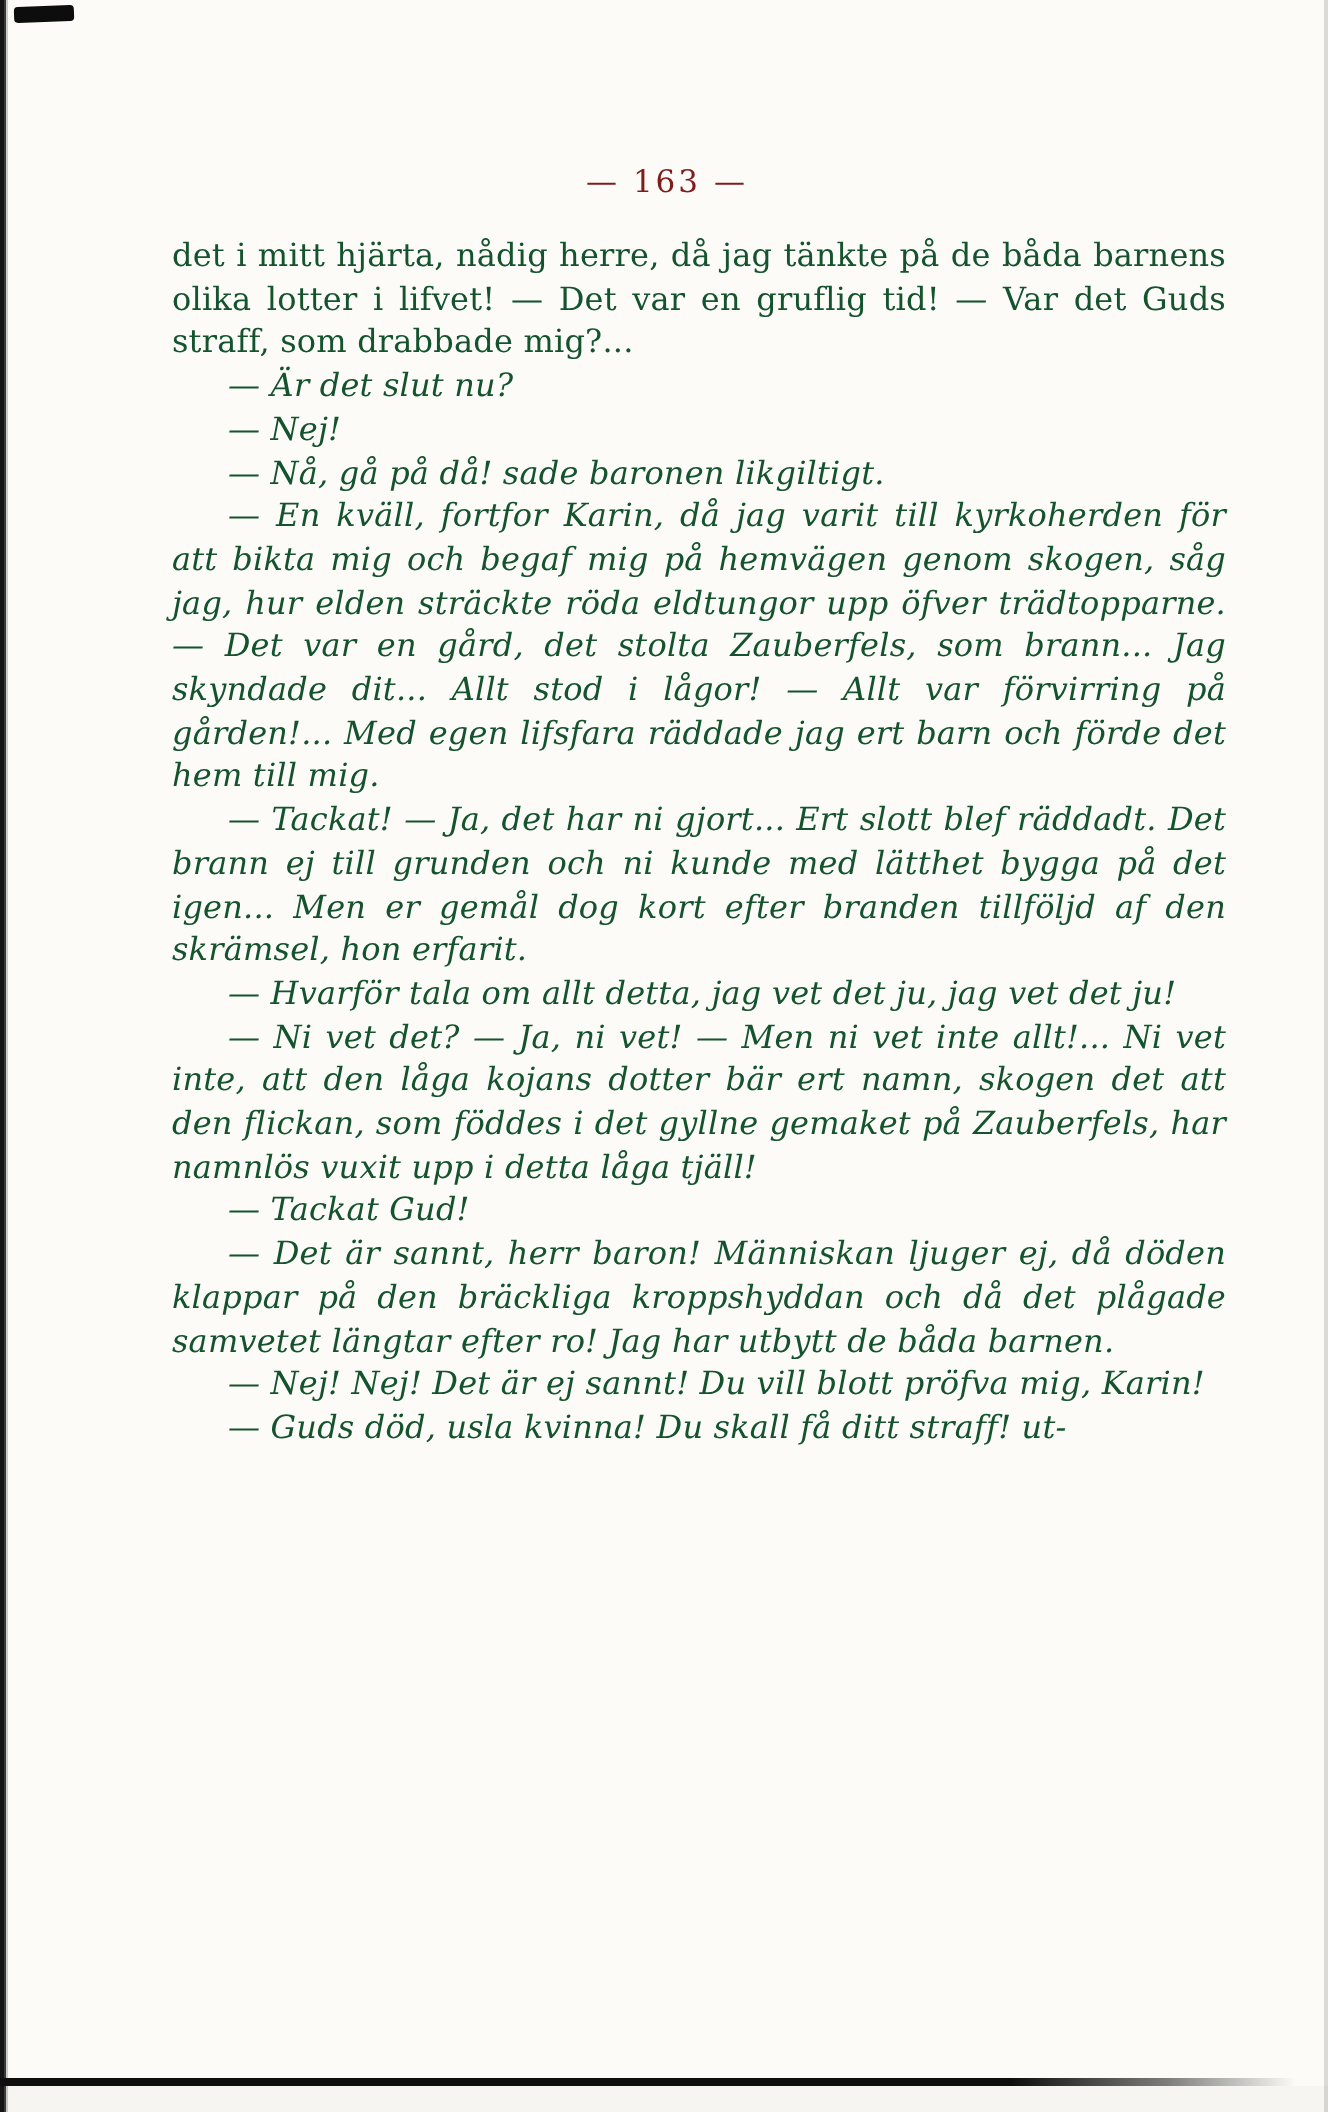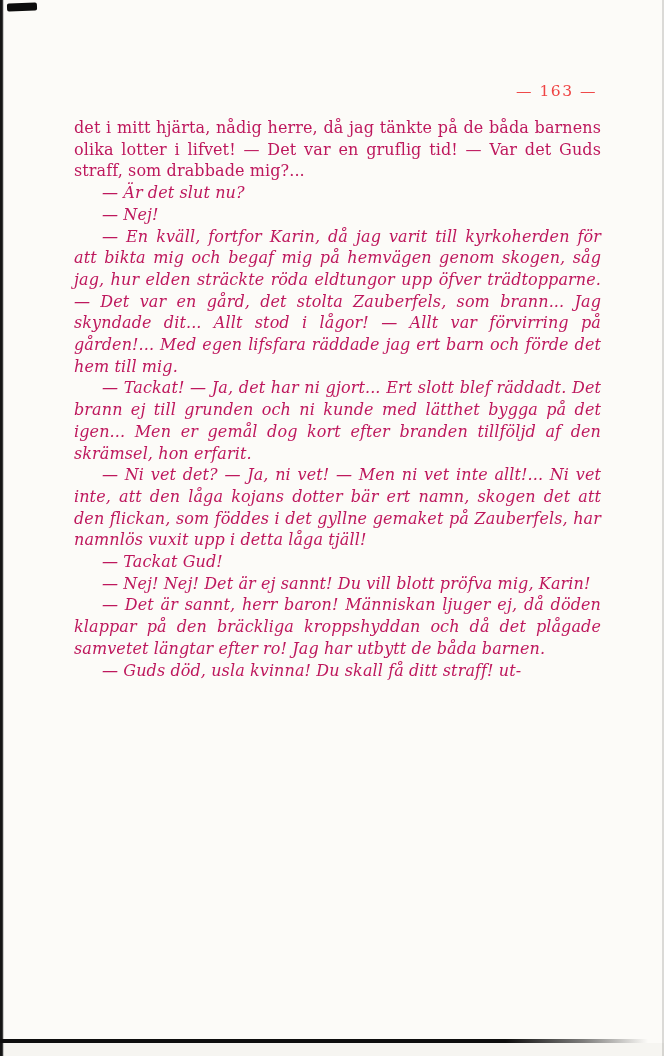--- a/index.html
+++ b/index.html
@@ -59,34 +59,34 @@
     width: 2px;
     height: 100%;
     background: rgba(120,120,115,0.25);
   }
   
   .page-number {
     position: absolute;
     left: 70px;
     width: 527px;
     top: 82px;
-    text-align: right;
+    text-align: center;
     font-size: 15.5px;
     letter-spacing: 1.5px;
-    color: #ef4444;
+    color: #7f1d1d;
   }
   .text-block {
     position: absolute;
-    left: 74px;
+    left: 86px;
     top: 117px;
     width: 527px;
     font-size: 16px;
     line-height: 21.7px;
     text-align: justify;
-    color: #be185d;
+    color: #14532d;
     letter-spacing: 0.1px;
   }
   .text-block p.para {
     margin: 0;
     padding: 0;
   }
   .text-block p.para.indent {
     text-indent: 28px;
     font-style: italic;
   }
@@ -100,21 +100,23 @@
   <div class="edge-bottom"></div>
   <div class="edge-right"></div>
   <div class="mark-topleft"></div>
 
   <div class="page-number">— 163 —</div>
 
   <div class="text-block">
       <p class="para">det i mitt hjärta, nådig herre, då jag tänkte på de båda barnens olika lotter i lifvet! — Det var en gruflig tid! — Var det Guds straff, som drabbade mig?...</p>
       <p class="para indent">— Är det slut nu?</p>
       <p class="para indent">— Nej!</p>
+      <p class="para indent">— Nå, gå på då! sade baronen likgiltigt.</p>
       <p class="para indent">— En kväll, fortfor Karin, då jag varit till kyrkoherden för att bikta mig och begaf mig på hemvägen genom skogen, såg jag, hur elden sträckte röda eldtungor upp öfver trädtopparne. — Det var en gård, det stolta Zauberfels, som brann... Jag skyndade dit... Allt stod i lågor! — Allt var förvirring på gården!... Med egen lifsfara räddade jag ert barn och förde det hem till mig.</p>
       <p class="para indent">— Tackat! — Ja, det har ni gjort... Ert slott blef räddadt. Det brann ej till grunden och ni kunde med lätthet bygga på det igen... Men er gemål dog kort efter branden tillföljd af den skrämsel, hon erfarit.</p>
+      <p class="para indent">— Hvarför tala om allt detta, jag vet det ju, jag vet det ju!</p>
       <p class="para indent">— Ni vet det? — Ja, ni vet! — Men ni vet inte allt!... Ni vet inte, att den låga kojans dotter bär ert namn, skogen det att den flickan, som föddes i det gyllne gemaket på Zauberfels, har namnlös vuxit upp i detta låga tjäll!</p>
       <p class="para indent">— Tackat Gud!</p>
+      <p class="para indent">— Det är sannt, herr baron! Människan ljuger ej, då döden klappar på den bräckliga kroppshyddan och då det plågade samvetet längtar efter ro! Jag har utbytt de båda barnen.</p>
       <p class="para indent">— Nej! Nej! Det är ej sannt! Du vill blott pröfva mig, Karin!</p>
-      <p class="para indent">— Det är sannt, herr baron! Människan ljuger ej, då döden klappar på den bräckliga kroppshyddan och då det plågade samvetet längtar efter ro! Jag har utbytt de båda barnen.</p>
       <p class="para indent">— Guds död, usla kvinna! Du skall få ditt straff! ut-</p>
     </div>
 </div>
 
 </body></html>

